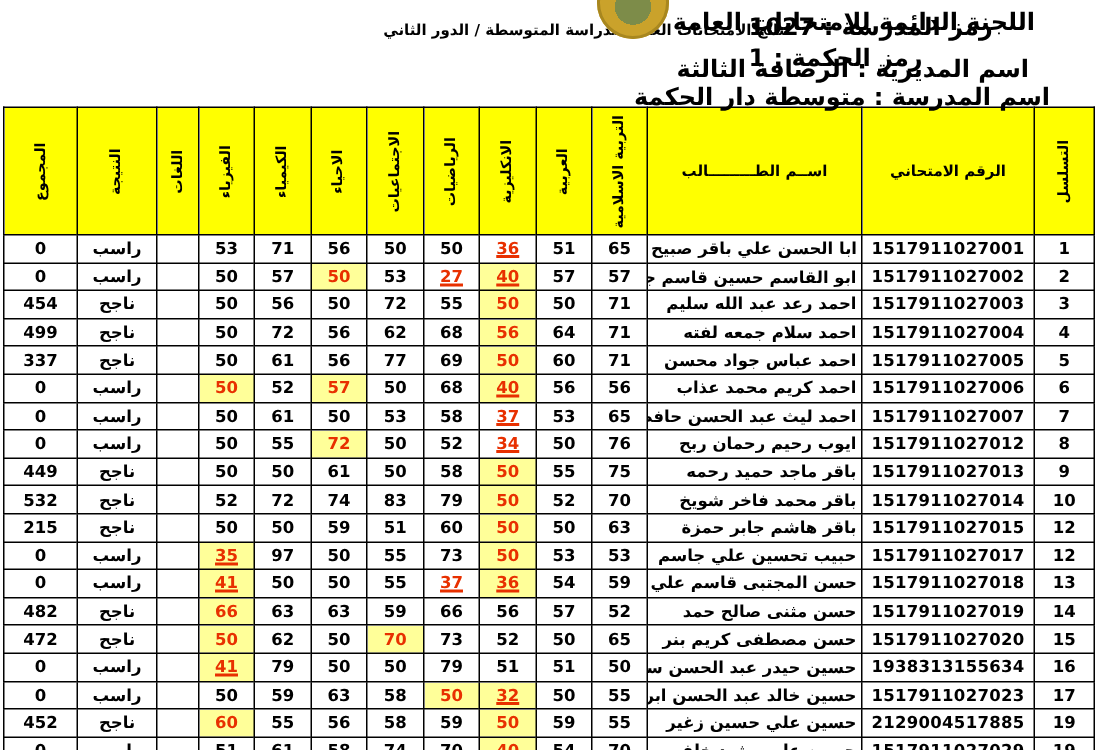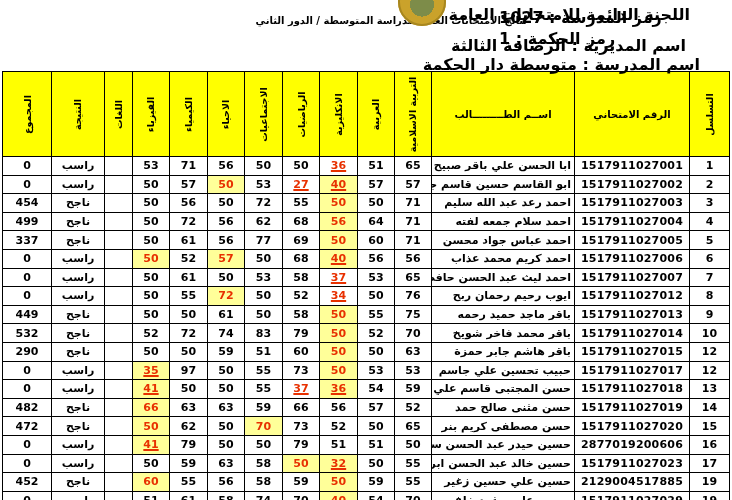--- a/index.html
+++ b/index.html
@@ -329,21 +329,21 @@
         <td class="m-n">63</td>
         <td class="m-n">50</td>
         <td class="m-y">50</td>
         <td class="m-n">60</td>
         <td class="m-n">51</td>
         <td class="m-n">59</td>
         <td class="m-n">50</td>
         <td class="m-n">50</td>
         <td class="m-n"></td>
         <td class="result-cell">ناجح</td>
-        <td class="total-cell">290</td>
+        <td class="total-cell">215</td>
       </tr>
       <tr>
         <td class="sn-cell">12</td>
         <td class="exam-cell">1517911027017</td>
         <td class="name-cell">حبيب تحسين علي جاسم</td>
         <td class="m-n">53</td>
         <td class="m-n">53</td>
         <td class="m-y">50</td>
         <td class="m-n">73</td>
         <td class="m-n">55</td>
@@ -397,21 +397,21 @@
         <td class="m-y">70</td>
         <td class="m-n">50</td>
         <td class="m-n">62</td>
         <td class="m-y">50</td>
         <td class="m-n"></td>
         <td class="result-cell">ناجح</td>
         <td class="total-cell">472</td>
       </tr>
       <tr>
         <td class="sn-cell">16</td>
-        <td class="exam-cell">2877019200606</td>
+        <td class="exam-cell">1938313155634</td>
         <td class="name-cell">حسين حيدر عبد الحسن سلمان</td>
         <td class="m-n">50</td>
         <td class="m-n">51</td>
         <td class="m-n">51</td>
         <td class="m-n">79</td>
         <td class="m-n">50</td>
         <td class="m-n">50</td>
         <td class="m-n">79</td>
         <td class="m-fy">41</td>
         <td class="m-n"></td>

